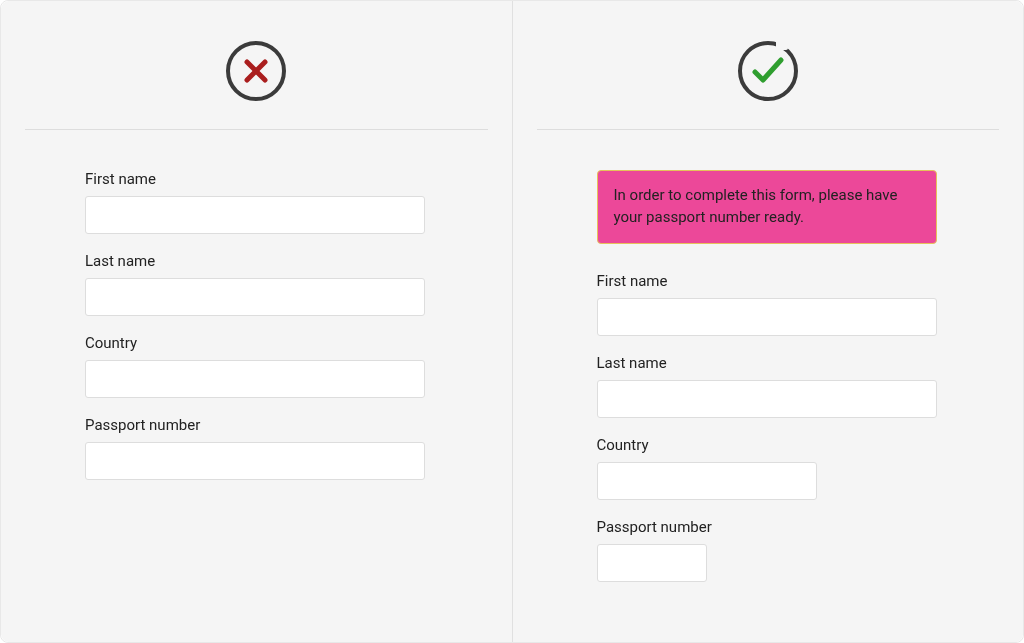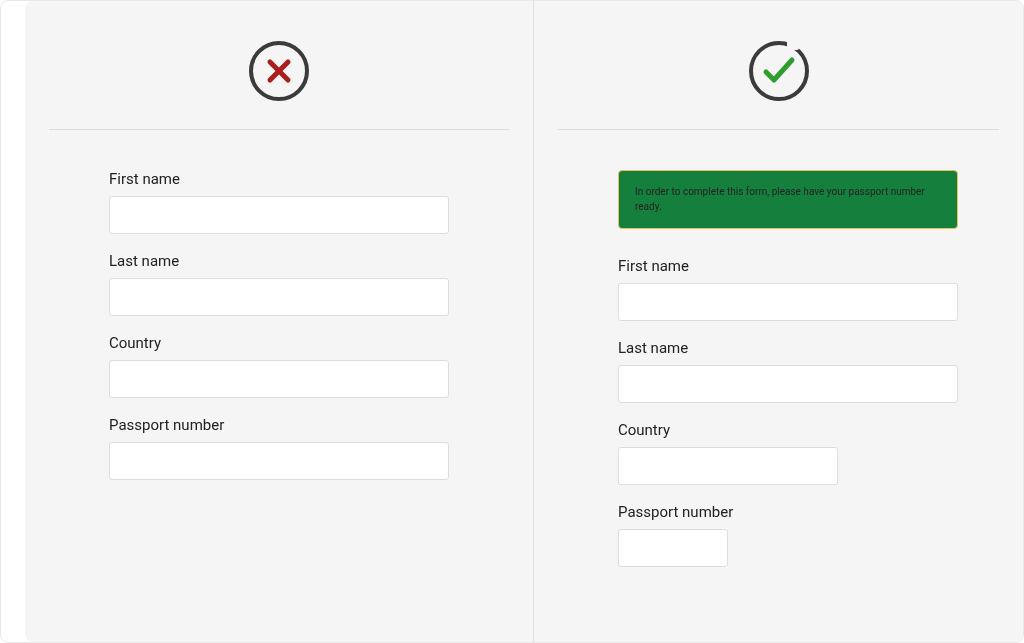--- a/index.html
+++ b/index.html
@@ -13,21 +13,20 @@
       width: 1024px;
       height: 643px;
       overflow: hidden;
     }
     .container {
       display: flex;
       width: 100%;
       height: 100%;
       border: 1px solid #e8e8e8;
       border-radius: 8px;
-      padding-left: 24px;
     }
     .panel {
       flex: 1;
       background: #f5f5f5;
       padding: 0;
       position: relative;
     }
     .panel.left {
       border-right: 1px solid #e0e0e0;
       border-top-left-radius: 8px;
@@ -74,26 +73,26 @@
       border-top: 1px solid #ddd;
       margin: 0 24px;
     }
     .form-area {
       padding: 40px 84px 0 84px;
     }
     .form-area.right-area {
       padding: 40px 50px 0 84px;
     }
     .notice {
-      background: #15803d;
+      background: #ec4899;
       border: 1px solid #e6c25a;
       border-radius: 4px;
       padding: 14px 16px;
       margin-bottom: 28px;
-      font-size: 10px;
+      font-size: 15px;
       line-height: 1.45;
       color: #222;
       max-width: 340px;
     }
     .field {
       margin-bottom: 18px;
     }
     .field label {
       display: block;
       font-size: 15px;

